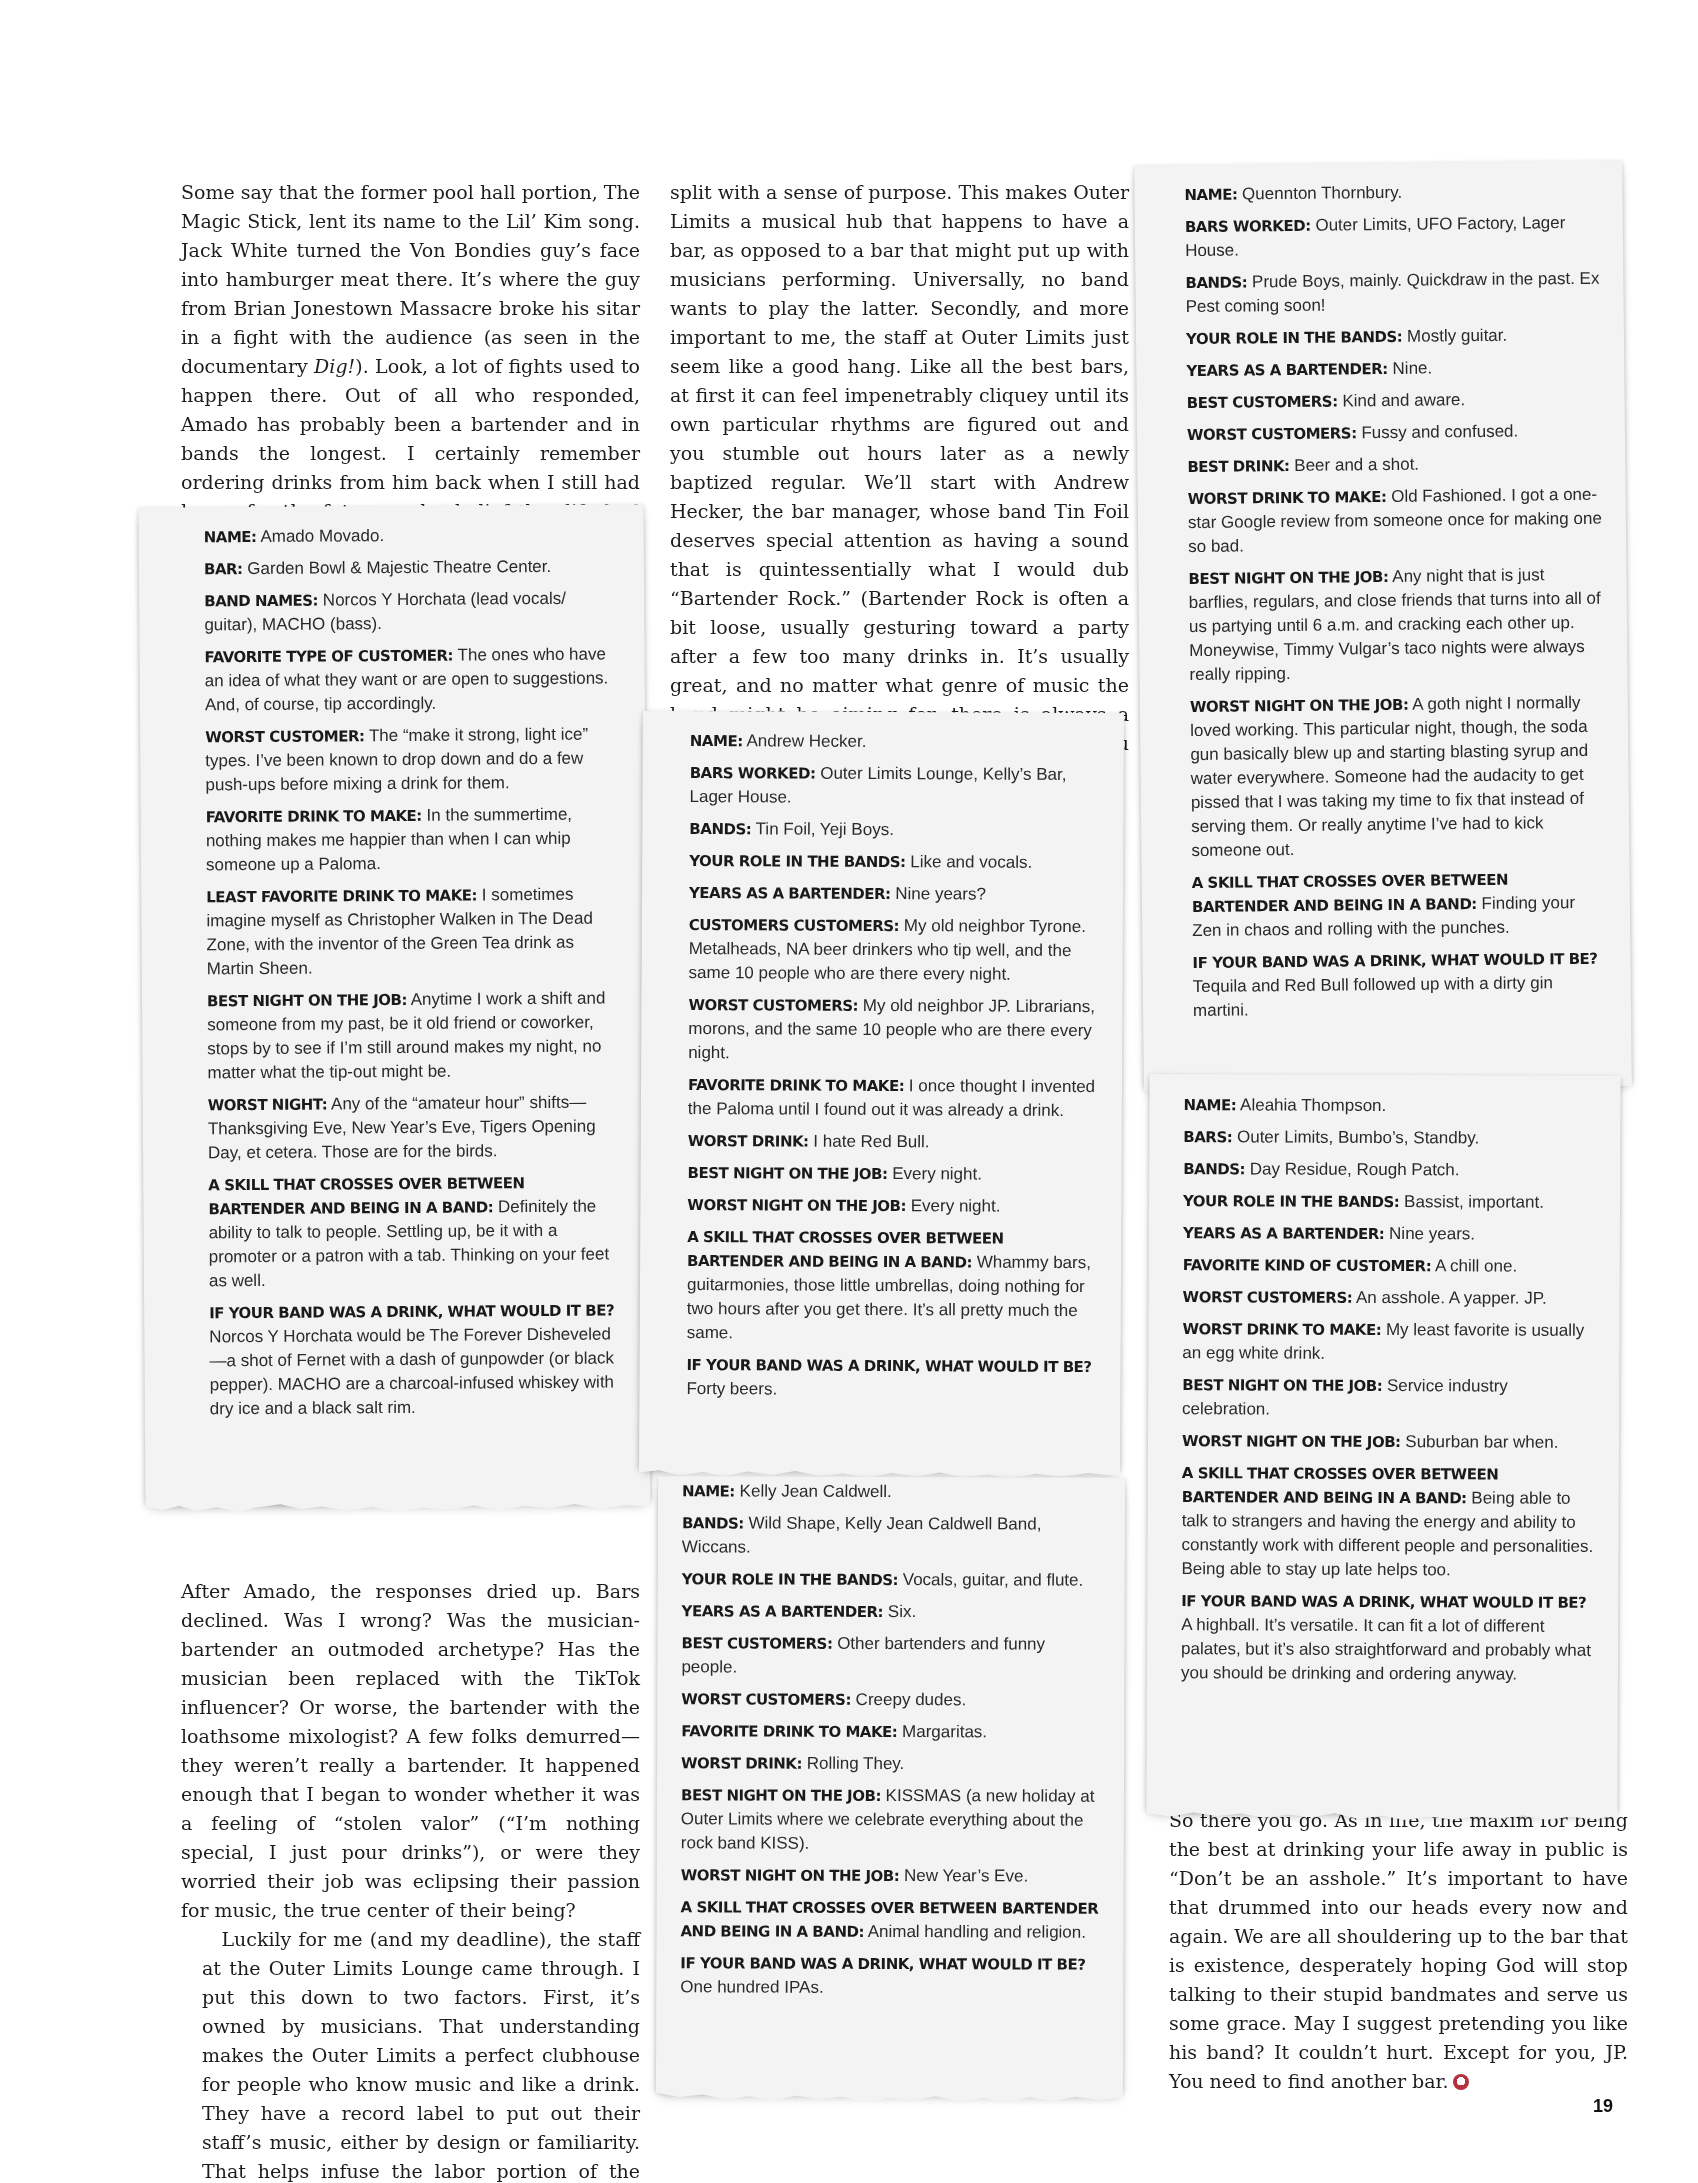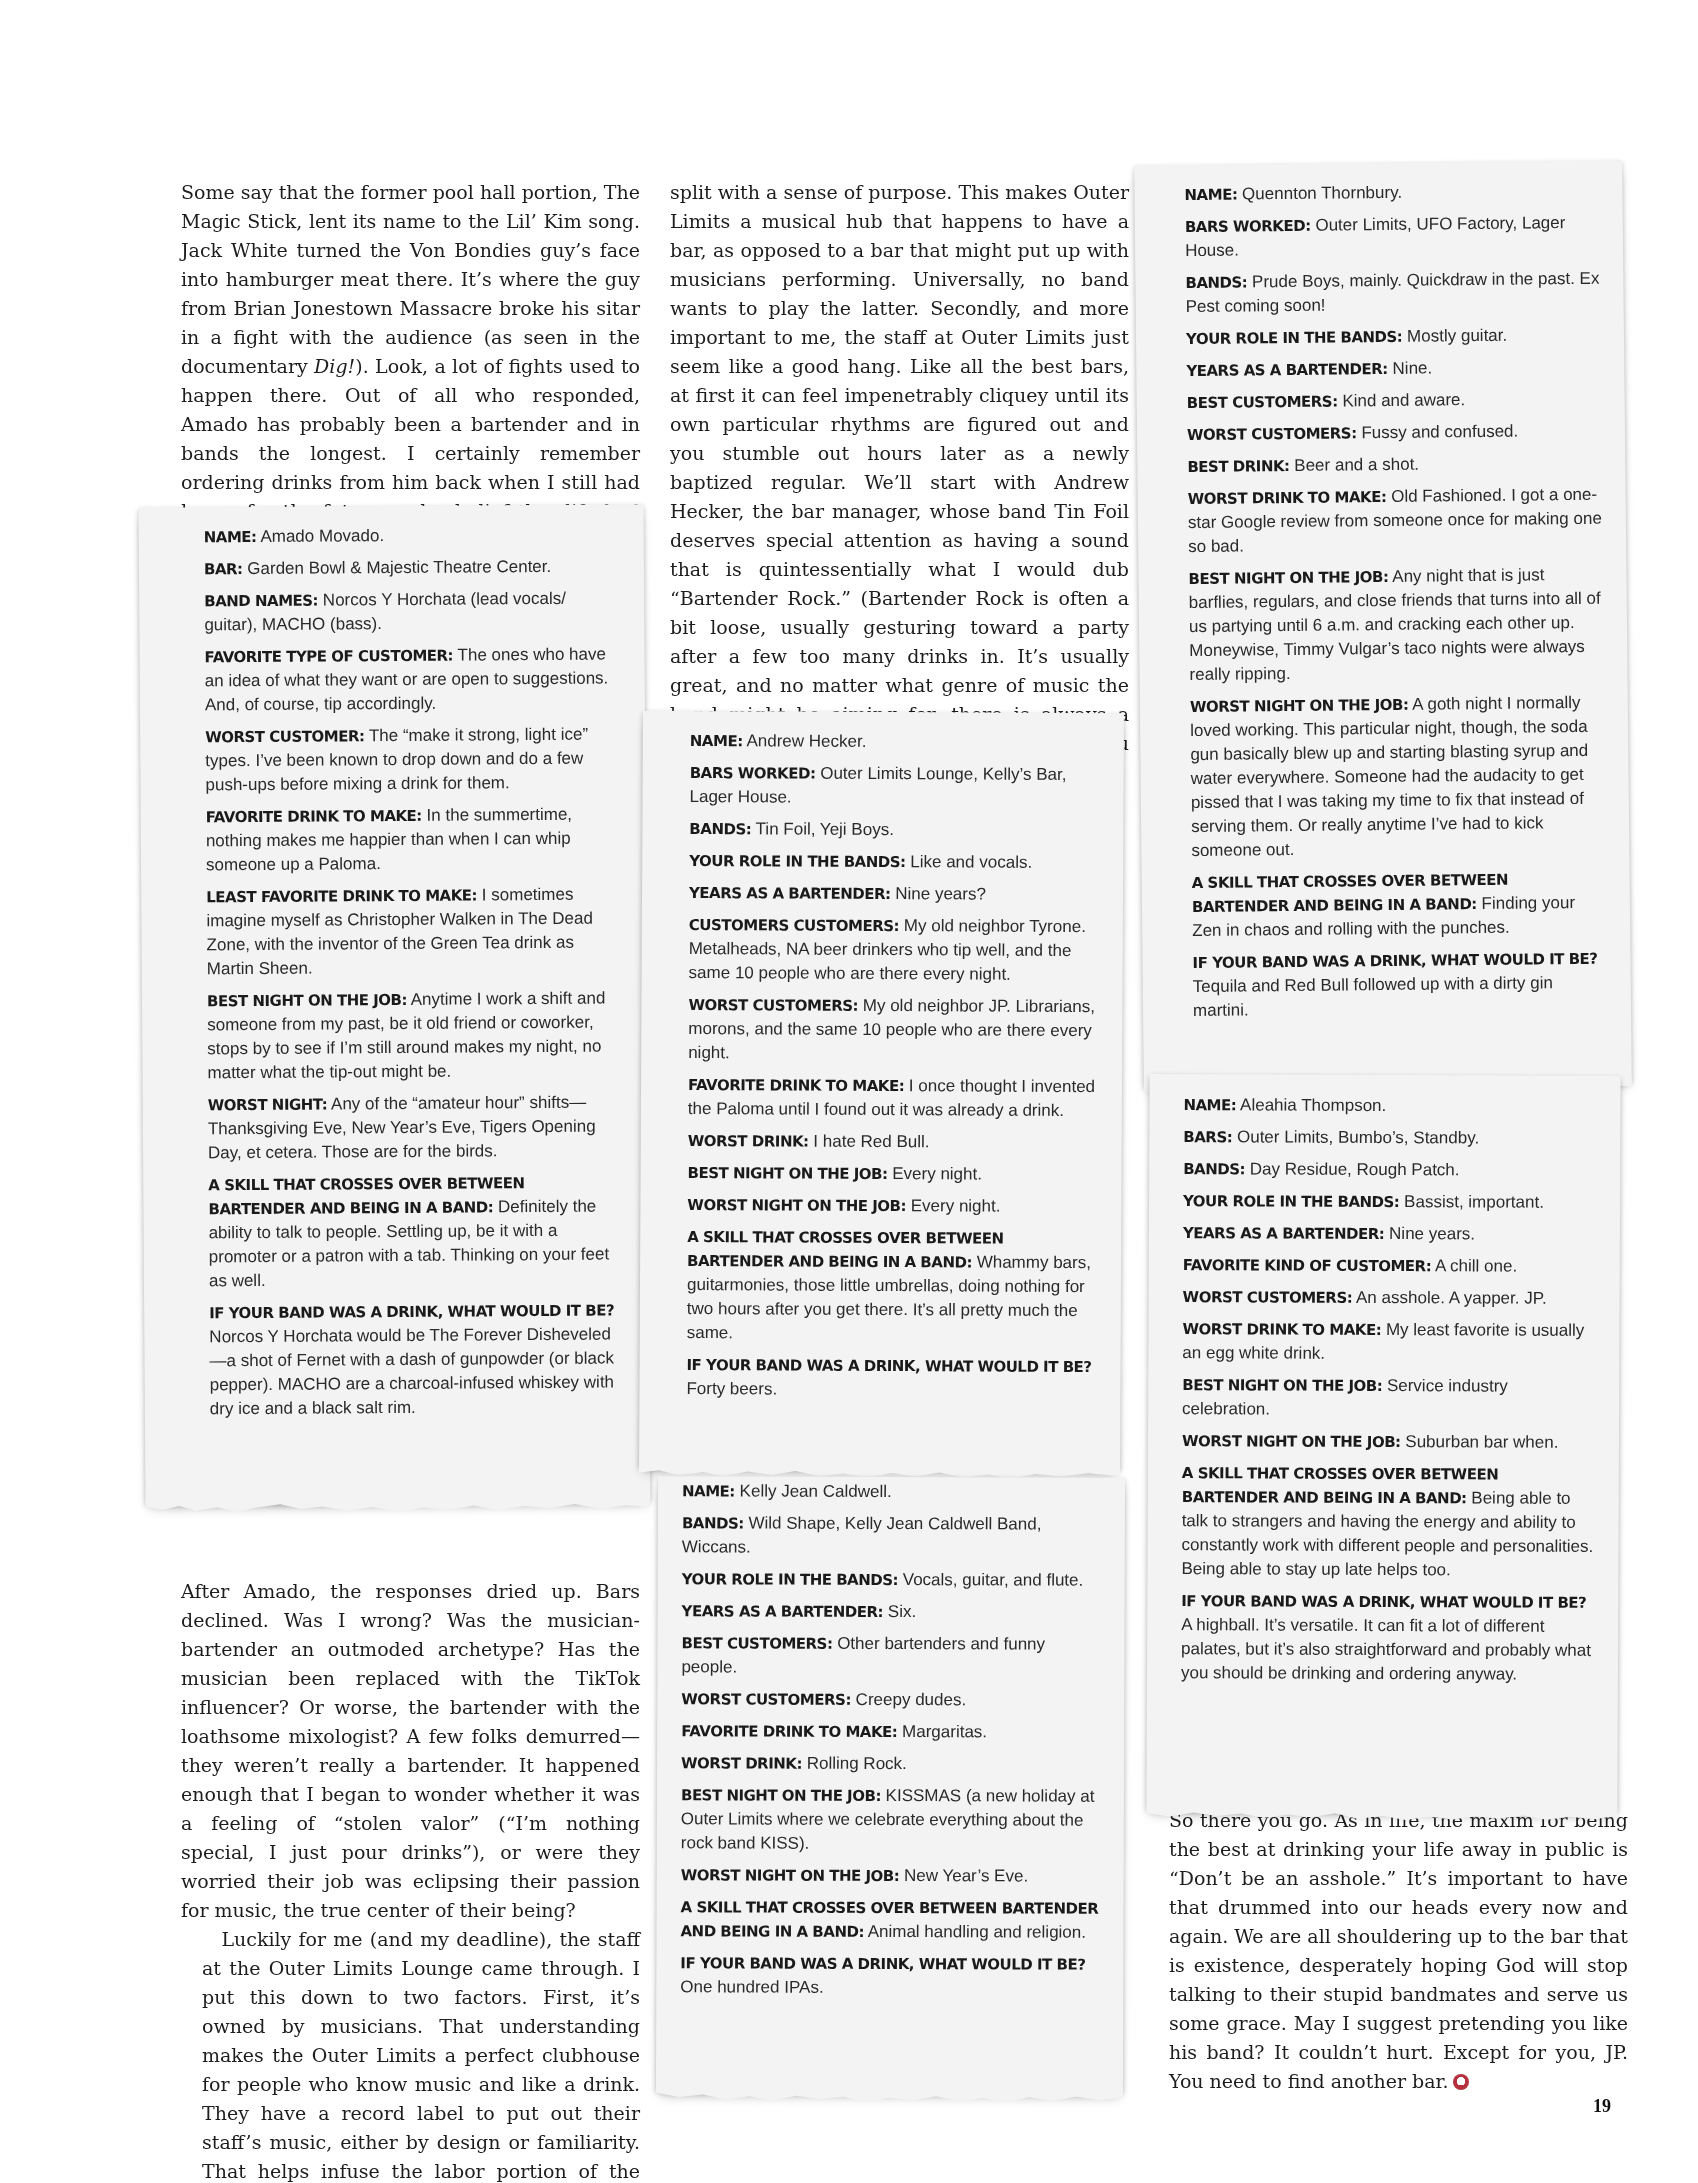--- a/index.html
+++ b/index.html
@@ -49,21 +49,21 @@
   #card-quennton { left: 1139px; top: 163px; width: 488px; height: 922px; padding: 18px 24px 0 50px; transform: rotate(-0.6deg); }
   #card-aleahia { left: 1148px; top: 1075px; width: 471px; height: 736px; padding: 19.4px 24px 0 34px; transform: rotate(0.25deg); }
 
   .closing-icon {
     display: inline-block; width: 16px; height: 16px; border-radius: 50%;
     background: radial-gradient(circle at 50% 45%, #ffffff 0 35%, #b5313d 36% 100%);
     vertical-align: -2.4px; margin-left: 4.9px;
   }
   .page-number {
     position: absolute; left: 1593px; top: 2096px;
-    font-family: Liberation Serif, serif; font-weight: bold; font-size: 18px; color: #111;
+    font-family: Liberation Sans, sans-serif; font-weight: bold; font-size: 18px; color: #111;
   }
 </style>
 </head>
 <body>
 
 <div class="body-text col1" style="top:178px;">
   <p><span>Some say that the former pool hall portion, The Magic Stick, lent its name to the Lil’ Kim song. Jack White turned the Von Bondies guy’s face into hamburger meat there. It’s where the guy from Brian Jonestown Massacre broke his sitar in a fight with the audience (as seen in the documentary </span><em>Dig!</em><span>). Look, a lot of fights used to happen there. Out of all who responded, Amado has probably been a bartender and in bands the longest. I certainly remember ordering drinks from him back when I still had hopes for the future and a belief that life had meaning. So, a long time ago.</span></p>
 </div>
 
 <div class="body-text col1" style="top:1577px;">
@@ -125,21 +125,21 @@
 
 <div class="card" id="card-kelly">
   <div class="qa-list">
       <p class="qa"><span class="k">NAME:</span> <span class="v">Kelly Jean Caldwell.</span></p>
       <p class="qa"><span class="k">BANDS:</span> <span class="v">Wild Shape, Kelly Jean Caldwell Band, Wiccans.</span></p>
       <p class="qa"><span class="k">YOUR ROLE IN THE BANDS:</span> <span class="v">Vocals, guitar, and flute.</span></p>
       <p class="qa"><span class="k">YEARS AS A BARTENDER:</span> <span class="v">Six.</span></p>
       <p class="qa"><span class="k">BEST CUSTOMERS:</span> <span class="v">Other bartenders and funny people.</span></p>
       <p class="qa"><span class="k">WORST CUSTOMERS:</span> <span class="v">Creepy dudes.</span></p>
       <p class="qa"><span class="k">FAVORITE DRINK TO MAKE:</span> <span class="v">Margaritas.</span></p>
-      <p class="qa"><span class="k">WORST DRINK:</span> <span class="v">Rolling Rock.</span></p>
+      <p class="qa"><span class="k">WORST DRINK:</span> <span class="v">Rolling They.</span></p>
       <p class="qa"><span class="k">BEST NIGHT ON THE JOB:</span> <span class="v">KISSMAS (a new holiday at Outer Limits where we celebrate everything about the rock band KISS).</span></p>
       <p class="qa"><span class="k">WORST NIGHT ON THE JOB:</span> <span class="v">New Year’s Eve.</span></p>
       <p class="qa"><span class="k">A SKILL THAT CROSSES OVER BETWEEN BARTENDER AND BEING IN A BAND:</span> <span class="v">Animal handling and religion.</span></p>
       <p class="qa"><span class="k">IF YOUR BAND WAS A DRINK, WHAT WOULD IT BE?</span> <span class="v">One hundred IPAs.</span></p>
     </div>
   <div class="torn">
       <svg viewBox="0 0 600 22" preserveAspectRatio="none">
         <path d="M0,0 L0,8 L30,13 L60,10 L90,16 L120,12 L150,17 L180,11 L210,15 L240,12 L270,18 L300,13 L330,16 L360,11 L390,17 L420,13 L450,18 L480,12 L510,16 L540,11 L570,15 L600,12 L600,0 Z" fill="#f3f3f3"></path>
       </svg>
     </div>

